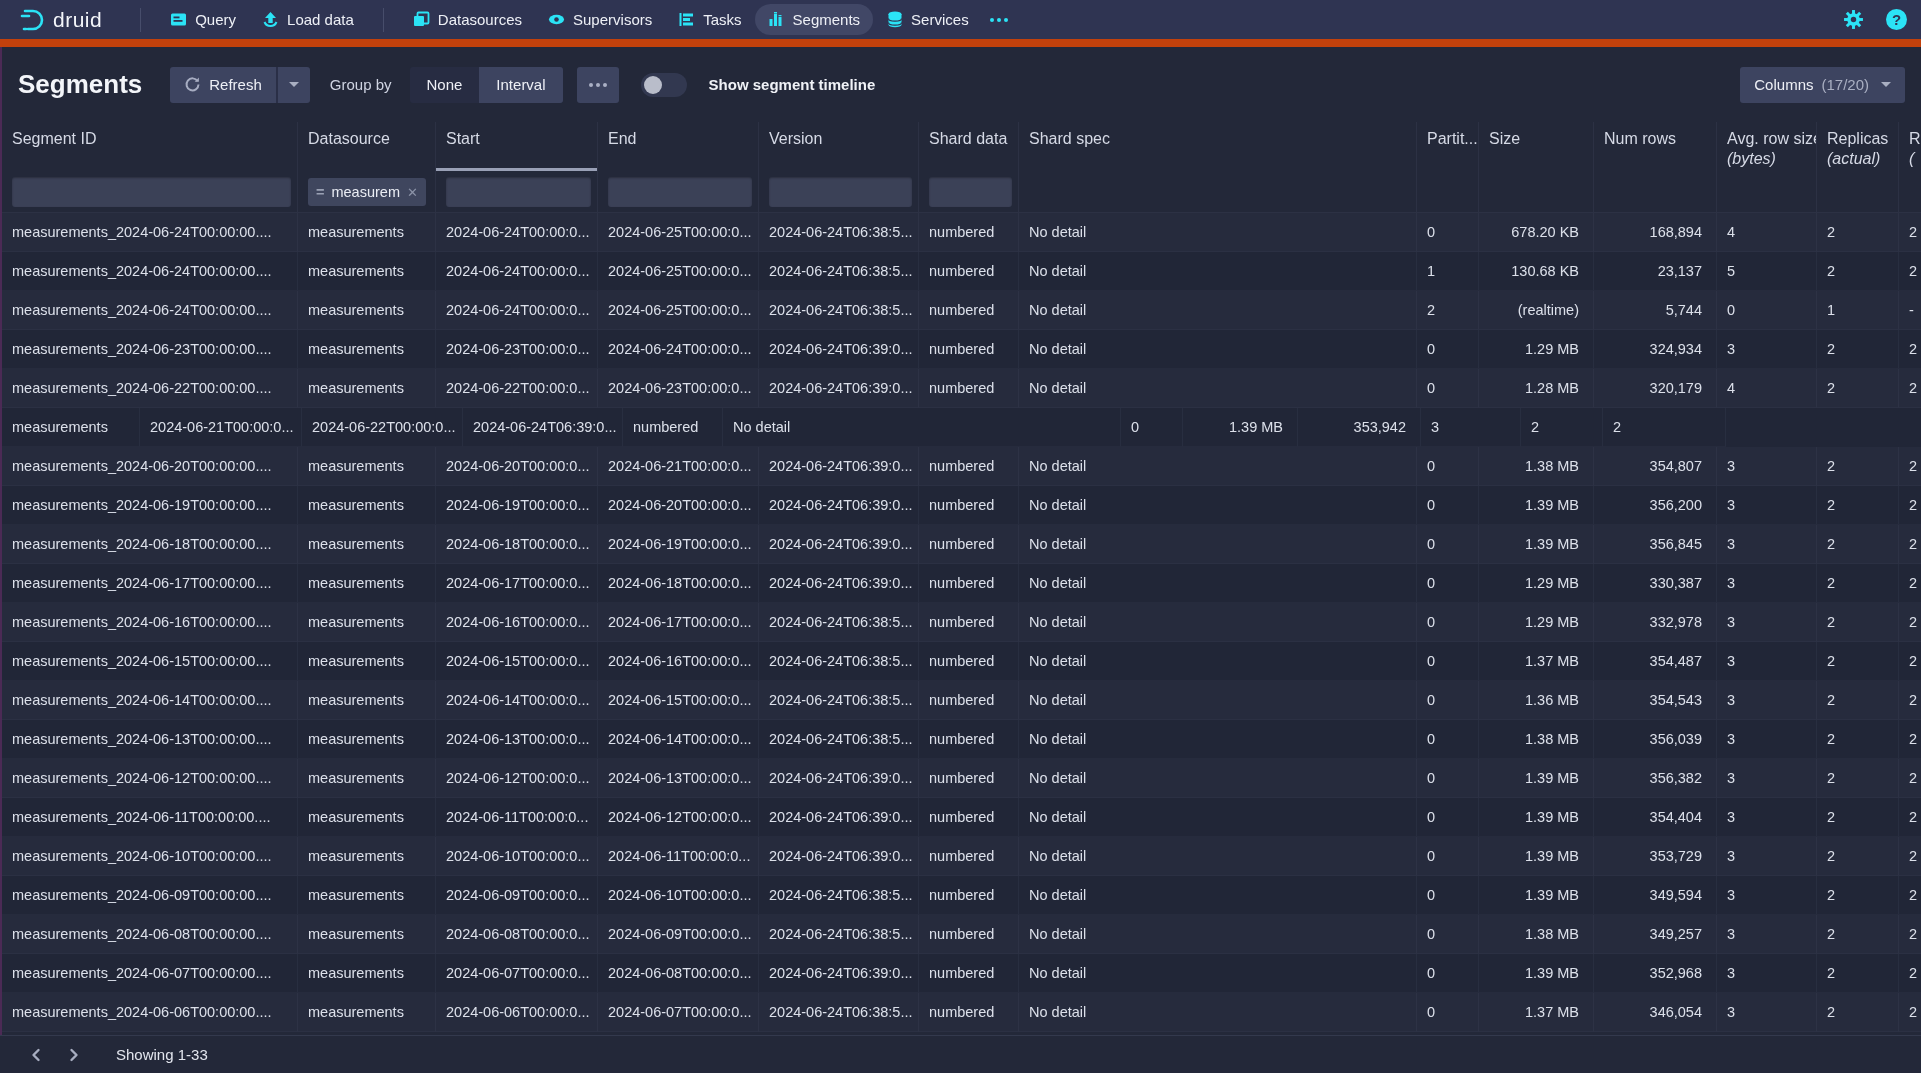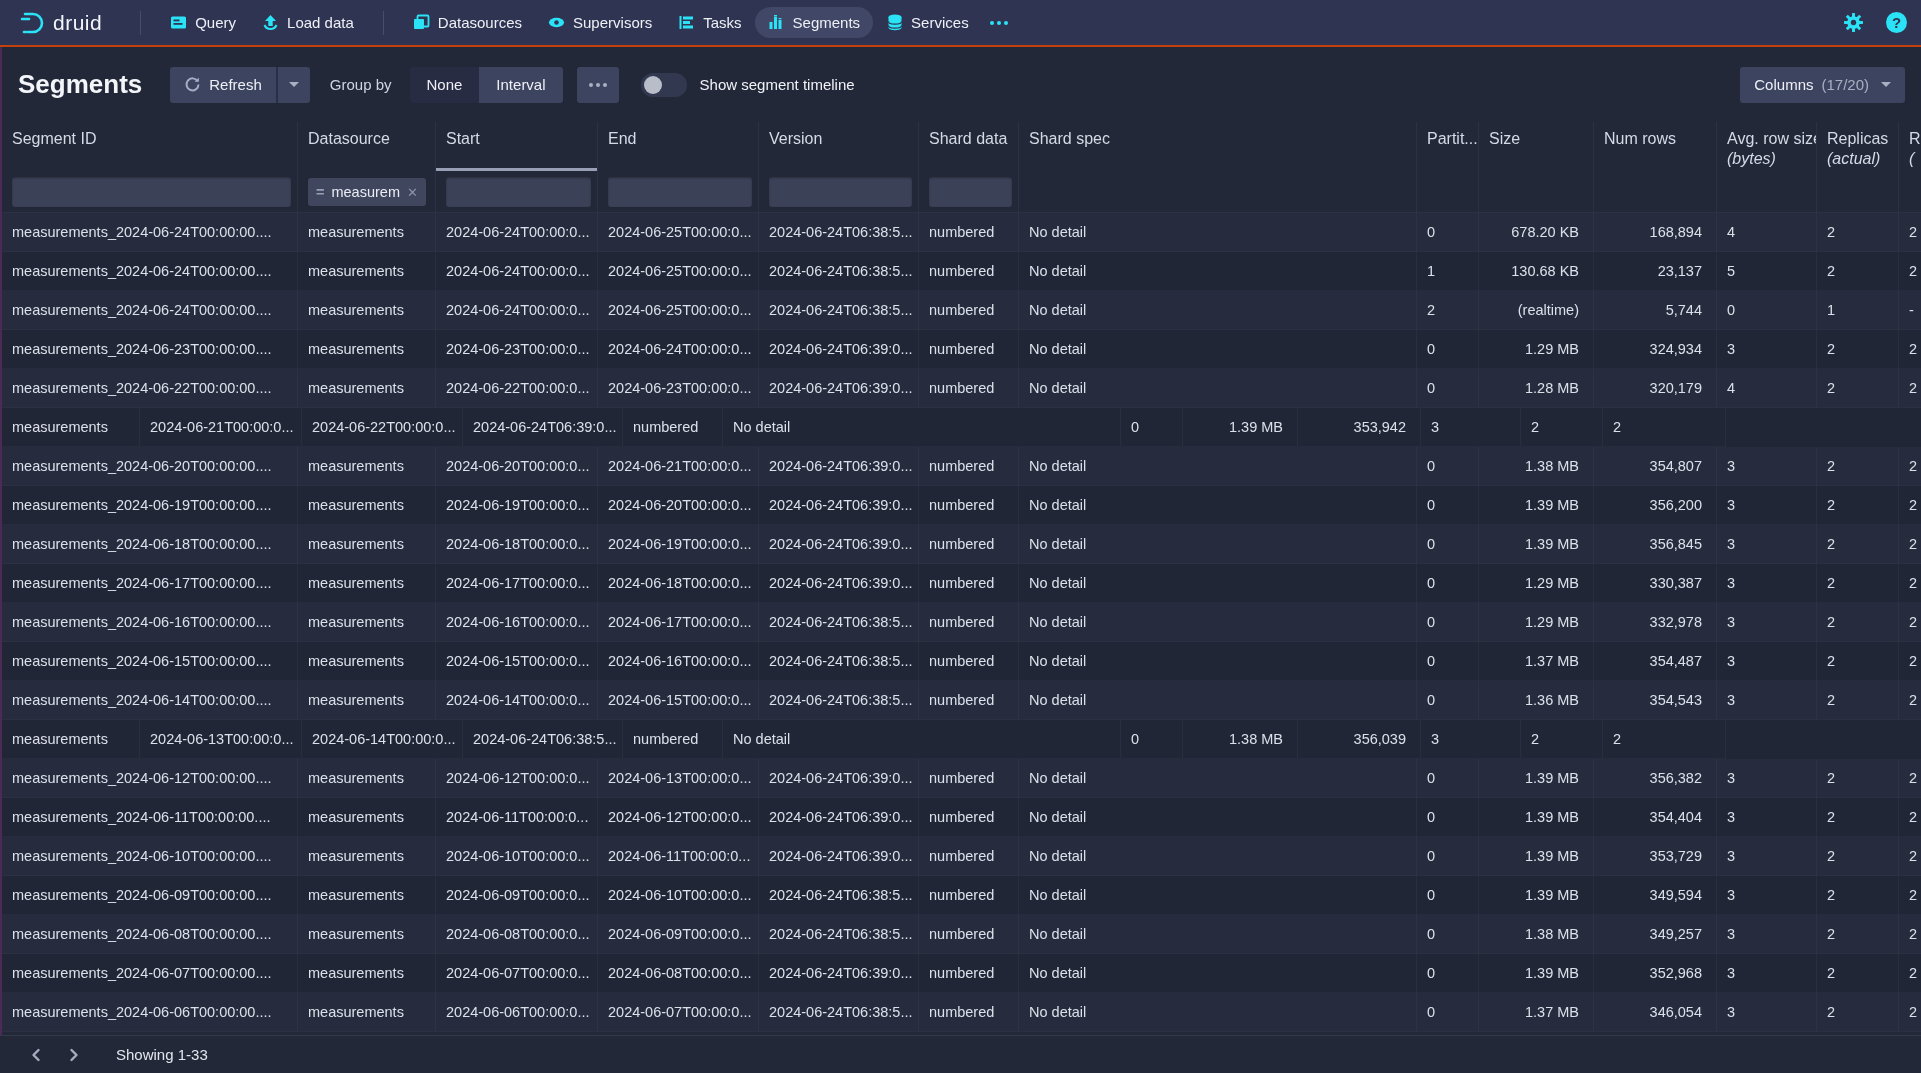--- a/index.html
+++ b/index.html
@@ -4,21 +4,21 @@
 <style>
   * { margin:0; padding:0; box-sizing:border-box; }
   html,body { width:1921px; height:1073px; overflow:hidden; }
   body {
     font-family:"Liberation Sans","DejaVu Sans",sans-serif;
     background:#232839; color:#dde1ec; font-size:14.5px;
   }
   
   .topnav {
     height:47px; background:#2f3452; display:flex; align-items:center;
-    border-bottom:2px solid #c2410c; padding:0 14px 0 18px;
+    border-bottom:8px solid #c2410c; padding:0 14px 0 18px;
   }
   .brand { display:flex; align-items:center; gap:9px; margin-right:22px; }
   .brand-text { color:#f4f6fa; font-size:21px; letter-spacing:.5px; }
   .nav-sep { width:1px; height:24px; background:#474d6b; margin:0 16px; }
   .nav-item {
     display:flex; align-items:center; gap:8px; padding:7px 13px; border-radius:16px;
     color:#eef0f6; font-size:15px; cursor:pointer; white-space:nowrap;
   }
   .nav-item.active { background:#414766; }
   .nicon { display:inline-flex; width:17px; height:17px; align-items:center; justify-content:center; }
@@ -36,21 +36,21 @@
   .split .btn.main { border-right:2px solid #2a2f47; }
   .split .btn.caret-part { padding:0 11px; }
   .tb-label { color:#cfd4e2; font-size:15px; margin:0 18px 0 20px; }
   .btn-group { display:flex; background:#272c42; border-radius:3px; overflow:hidden; }
   .btn-group .btn { background:transparent; border-radius:0; padding:0 17px;text-align:center; }
   .btn-group .btn.selected { background:#3d4460; }
   .more-btn { margin-left:14px; padding:0 12px; }
   .dots { display:inline-flex; gap:3px; }
   .dots i { width:4px; height:4px; border-radius:50%; background:#aab0c4; }
   .dots.cyan i { background:#2be3f6; }
-  .toggle-wrap { display:flex; align-items:center; gap:13px; margin-left:22px; cursor:pointer; }
+  .toggle-wrap { display:flex; align-items:center; gap:22px; margin-left:22px; cursor:pointer;font-weight:bold; }
   .toggle { width:46px; height:24px; border-radius:12px; background:#323850; position:relative; }
   .toggle .knob { position:absolute; left:3px; top:3px; width:18px; height:18px; border-radius:50%; background:#b9bdca; }
   .toggle-label { color:#f0f2f7; font-size:15px; }
   .columns-btn { position:absolute; right:16px; }
   .muted { color:#a9afc2; }
   .caret { width:0; height:0; border-left:5px solid transparent; border-right:5px solid transparent; border-top:5px solid #a9afc2; display:inline-block; }
   
   .content { border-left:2px solid #4b2a55; min-height:988px; }
   .tbl { width:1919px; overflow:hidden; }
   .thead, .tfilter, .tr { display:flex; width:2020px; }
@@ -489,20 +489,21 @@
           <div class="td" style="width: 100px;">numbered</div>
           <div class="td" style="width: 398px;">No detail</div>
           <div class="td" style="width: 62px;">0</div>
           <div class="td num" style="width: 115px;">1.36 MB</div>
           <div class="td num" style="width: 123px;">354,543</div>
           <div class="td" style="width: 100px;">3</div>
           <div class="td" style="width: 82px;">2</div>
           <div class="td" style="width: 123px;">2</div>
         </div>
         <div class="tr even">
+          <div class="td" style="width: 296px;">measurements_2024-06-13T00:00:00....</div>
           <div class="td" style="width: 138px;">measurements</div>
           <div class="td" style="width: 162px;">2024-06-13T00:00:0...</div>
           <div class="td" style="width: 161px;">2024-06-14T00:00:0...</div>
           <div class="td" style="width: 160px;">2024-06-24T06:38:5...</div>
           <div class="td" style="width: 100px;">numbered</div>
           <div class="td" style="width: 398px;">No detail</div>
           <div class="td" style="width: 62px;">0</div>
           <div class="td num" style="width: 115px;">1.38 MB</div>
           <div class="td num" style="width: 123px;">356,039</div>
           <div class="td" style="width: 100px;">3</div>

